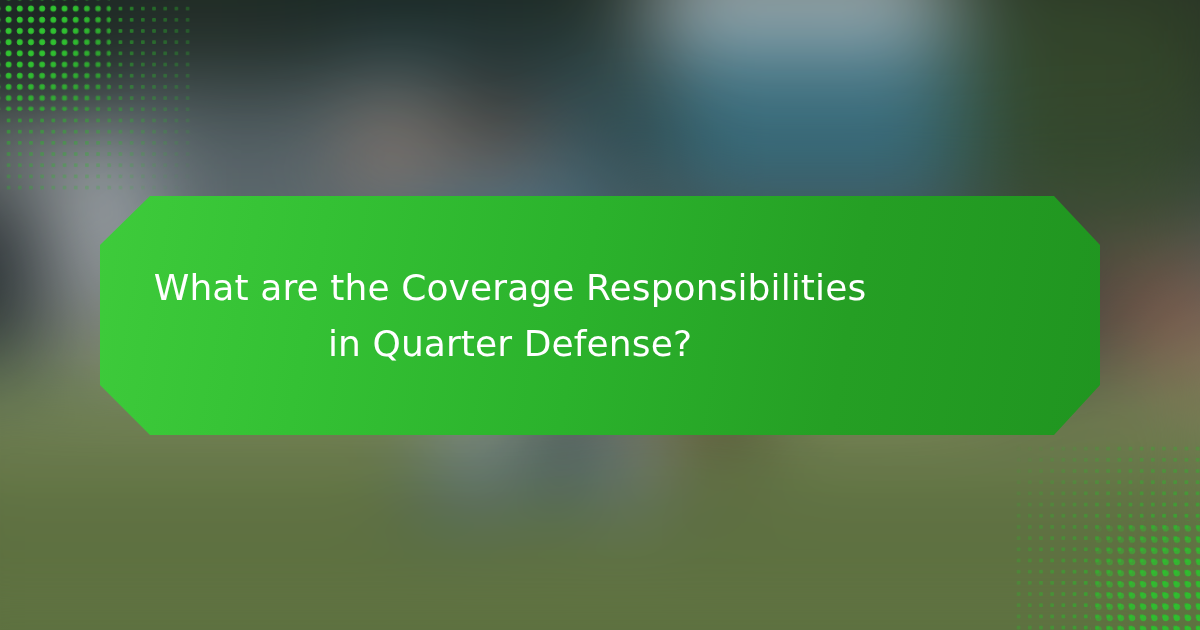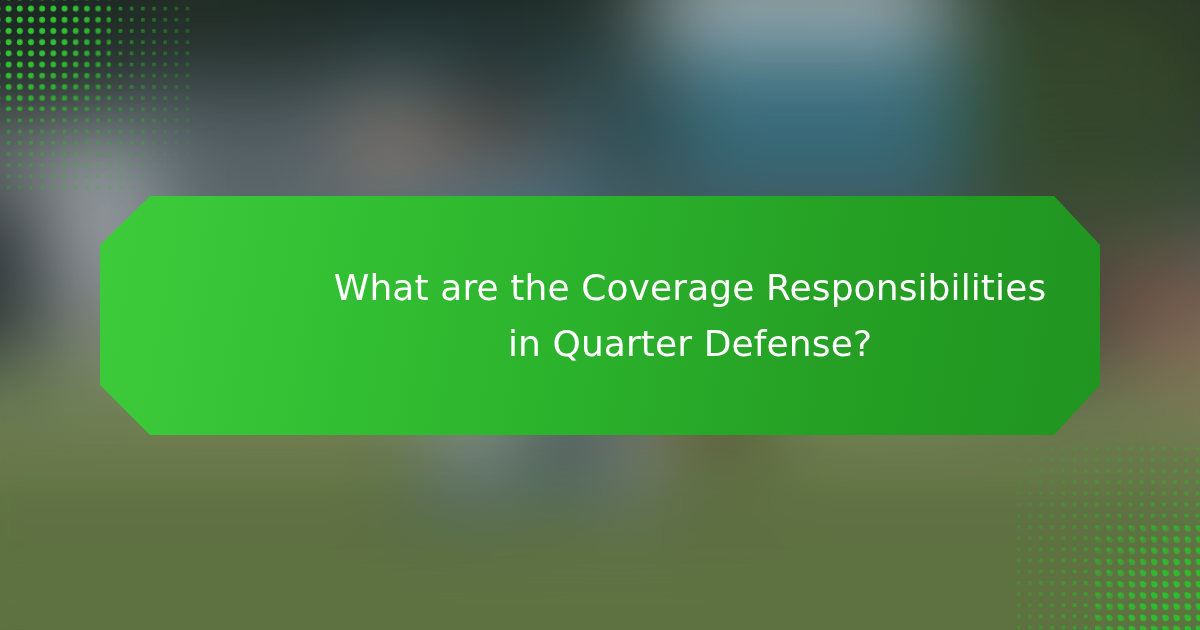--- a/index.html
+++ b/index.html
@@ -217,21 +217,21 @@
       calc(100% - 46px) 0,
       100% 49px,
       100% calc(100% - 50px),
       calc(100% - 46px) 100%,
       50px 100%,
       0 calc(100% - 50px),
       0 49px
     );
     display: flex;
     align-items: center;
-    justify-content: flex-end;
+    justify-content: flex-start;
   }
   #banner-title {
     color: #ffffff;
     font-size: 36px;
     font-weight: 400;
     line-height: 56px;
     text-align: center;
     letter-spacing: 0.1px;
     max-width: 740px;
     margin: 0;

